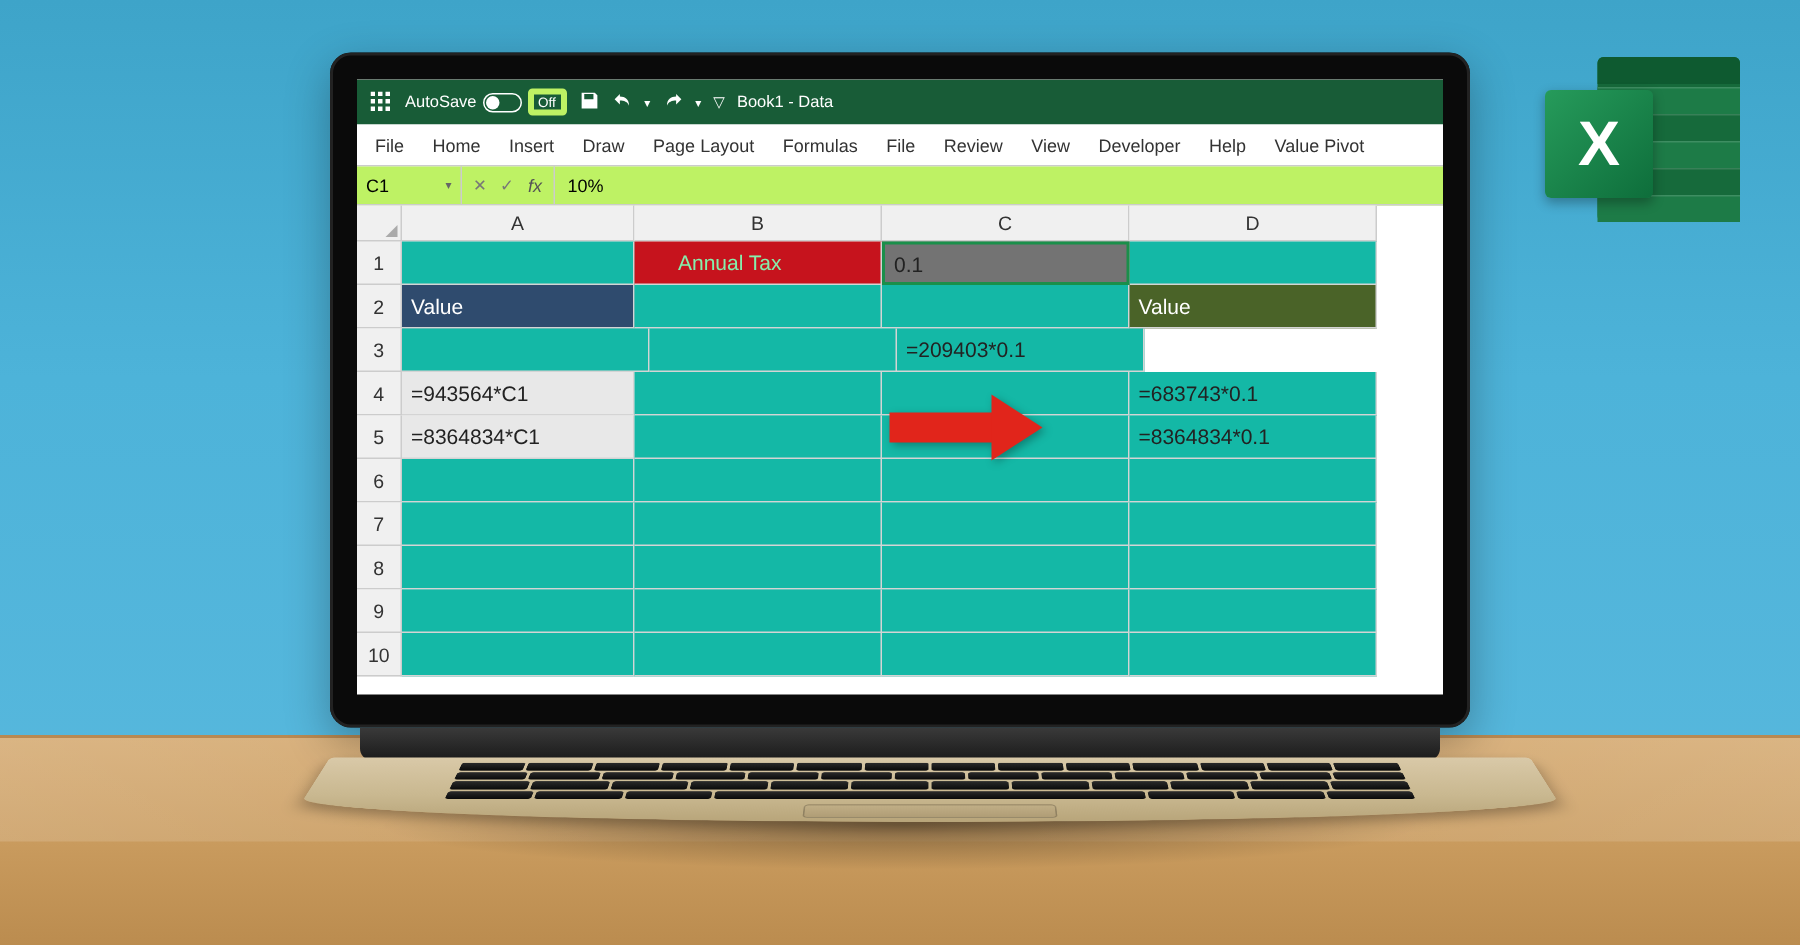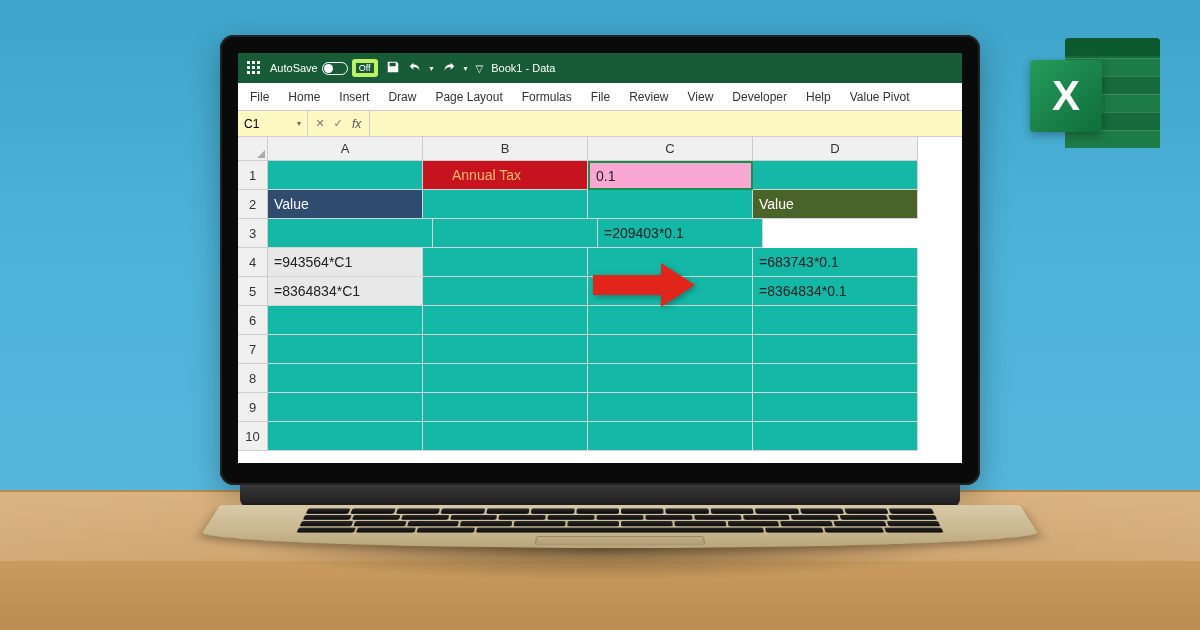--- a/index.html
+++ b/index.html
@@ -45,21 +45,21 @@
 }
 .toggle-off::after { content:""; position:absolute; left:1px; top:1px; width:9px; height:9px; background:#fff; border-radius:50%; }
 .toggle-label { font-size: 9px; border: 4px solid #bef264; border-radius: 3px; padding: 0 3px; }
 .tb-icon { width: 14px; height: 14px; fill: #fff; }
 .ribbon-tabs {
   background: #fff; height: 28px; display: flex; align-items: center;
   padding: 0 10px; gap: 15px; font-size: 12px; color: #333; border-bottom: 1px solid #ccc;
 }
 .ribbon-tab { cursor: pointer; padding: 4px 2px; }
 .formula-bar {
-  height: 26px; display: flex; align-items: stretch; border-bottom: 1px solid #ccc; background: #fef9c3;
+  height: 26px; display: flex; align-items: stretch; border-bottom: 1px solid #ccc; background: #bef264;
 }
 .name-box {
   width: 70px; border-right: 1px solid #ccc; display: flex; align-items: center; padding: 0 6px;
   font-size: 12px; justify-content: space-between;
 }
 .name-box-dd { font-size: 8px; color: #666; }
 .fb-btns { display: flex; align-items: center; border-right: 1px solid #ccc; padding: 0 4px; gap: 2px; }
 .fb-btn { width: 16px; text-align: center; font-size: 11px; color: #777; }
 .fx-label { font-style: italic; font-size: 12px; color: #555; padding: 0 4px; }
 .fb-input { flex: 1; display: flex; align-items: center; padding: 0 8px; font-size: 12px; }
@@ -77,22 +77,22 @@
   display: flex; align-items: center; justify-content: center; font-size: 13px; color: #333;
 }
 .cells { flex: 1; }
 .row { display: flex; height: 29px; }
 .cell {
   border-right: 1px solid #d4d4d4; border-bottom: 1px solid #d4d4d4;
   display: flex; align-items: center; padding: 0 6px; font-size: 14px; color: #222;
   background: #14b8a6;
 }
 .cell.col-A { width: 155px; } .cell.col-B { width: 165px; } .cell.col-C { width: 165px; } .cell.col-D { width: 165px; }
-.hdr-annual { background: #c6131d; color: #fdba74; padding-left: 29px; }
-.hdr-rate { background: #f9a8d4; border: 2px solid #1a8f4a !important; position: relative; }
+.hdr-annual { background: #c6131d; color: #86efac; padding-left: 29px; }
+.hdr-rate { background: #737373; border: 2px solid #1a8f4a !important; position: relative; }
 .hdr-value-a { background: #2f4b6e; color: #fff; }
 .hdr-value-d { background: #4a6328; color: #fff; }
 .shaded { background: #e8e8e8; }
 .arrow {
   position: absolute; left: 355px; top: 210px; width: 110px; height: 44px; pointer-events: none;
   filter: drop-shadow(2px 2px 3px rgba(0,0,0,0.3));
 }
 .arrow-body { position:absolute; left:0; top:12px; width:70px; height:20px; background:#e1251b; }
 .arrow-head { position:absolute; left:68px; top:0; width:0; height:0; border-top:22px solid transparent; border-bottom:22px solid transparent; border-left:34px solid #e1251b; }
 .base {
@@ -196,20 +196,23 @@
       <div class="formula-bar">
         <div class="name-box">
           <span>C1</span>
           <span class="name-box-dd">▾</span>
         </div>
         <div class="fb-btns">
           <span class="fb-btn">✕</span>
           <span class="fb-btn">✓</span>
           <span class="fx-label">fx</span>
         </div>
+        <div class="fb-input">
+          <span>10%</span>
+        </div>
       </div>
 
       <div style="display:flex;">
         <div class="corner"></div>
         <div class="col-headers">
           <div class="col-head col-A">A</div>
           <div class="col-head col-B">B</div>
           <div class="col-head col-C">C</div>
           <div class="col-head col-D">D</div>
         </div>

